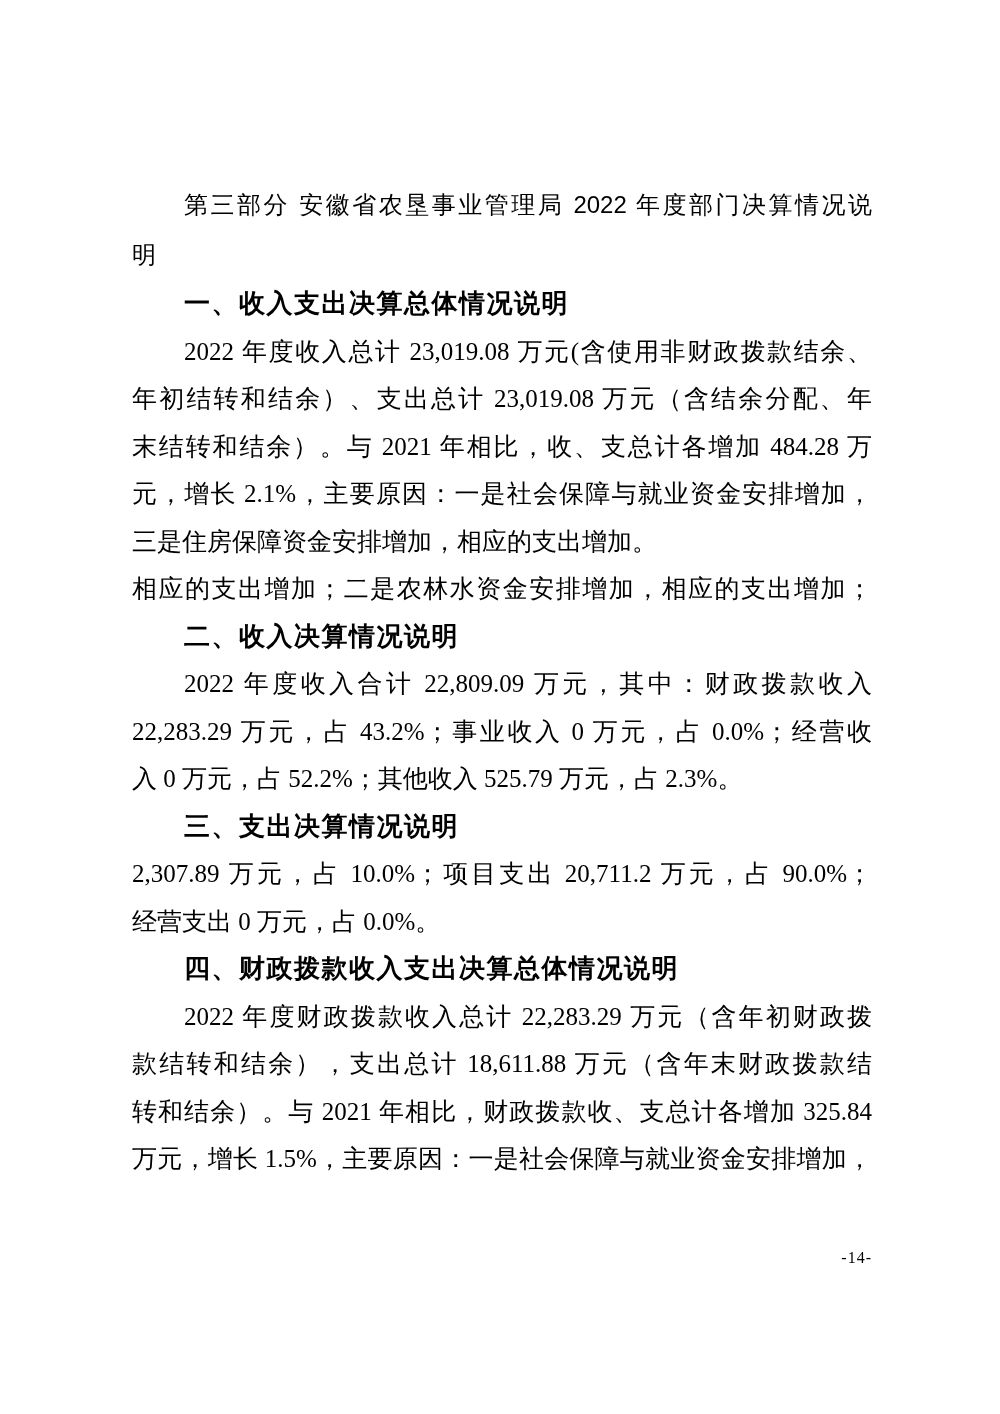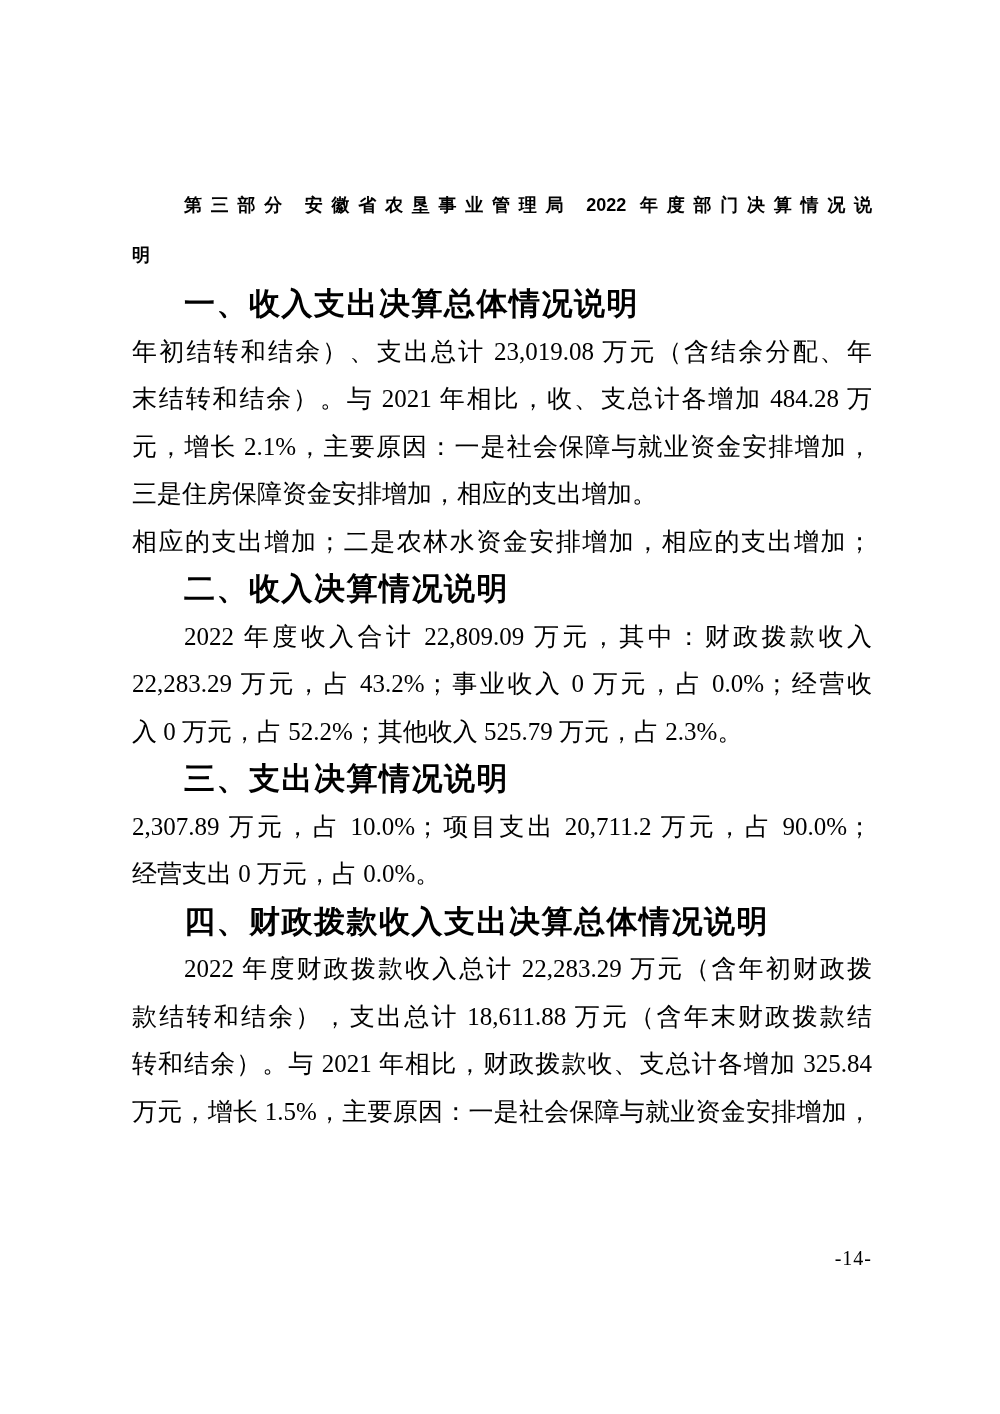--- a/index.html
+++ b/index.html
@@ -26,30 +26,30 @@
     position: absolute;
     left: 132px;
     top: 180px;
     width: 740px;
   }
   p { margin: 0; padding: 0; }
 
   
   .title-line {
     font-family: "Liberation Sans", "DejaVu Sans", sans-serif;
-    font-weight: 700;
-    font-size: 18px;
+    font-weight: 400;
+    font-size: 24px;
     line-height: 50px;
     white-space: nowrap;
   }
   
   .heading {
     font-family: "Liberation Sans", "DejaVu Sans", sans-serif;
     font-weight: 700;
-    font-size: 31px;
+    font-size: 26px;
     letter-spacing: 1.5px;
     line-height: 47.5px;
     white-space: nowrap;
   }
   
   .body-line {
     font-family: "Liberation Serif", "DejaVu Serif", serif;
     font-size: 25px;
     line-height: 47.5px;
   }
@@ -58,36 +58,37 @@
   
   .fill {
     text-align: justify;
     text-align-last: justify;
   }
   .page-number {
     position: absolute;
     top: 1243px;
     right: 128px;
     font-family: "Liberation Serif", "DejaVu Serif", serif;
-    font-size: 20px;
+    font-size: 16px;
     line-height: 30px;
     letter-spacing: 1px;
   }
 </style>
 </head>
 <body>
 
 <div class="page">
   <div class="content">
 
     <p class="title-line indent fill">第三部分 安徽省农垦事业管理局 2022 年度部门决算情况说</p>
     <p class="title-line">明</p>
 
     <section>
       <p class="heading indent">一、收入支出决算总体情况说明</p>
+      <p class="body-line indent fill">2022 年度收入总计 23,019.08 万元(含使用非财政拨款结余、</p>
       <p class="body-line fill">年初结转和结余）、支出总计 23,019.08 万元（含结余分配、年</p>
       <p class="body-line fill">末结转和结余）。与 2021 年相比，收、支总计各增加 484.28 万</p>
       <p class="body-line fill">元，增长 2.1%，主要原因：一是社会保障与就业资金安排增加，</p>
       <p class="body-line">三是住房保障资金安排增加，相应的支出增加。</p>
       <p class="body-line fill">相应的支出增加；二是农林水资金安排增加，相应的支出增加；</p>
     </section>
 
     <section>
       <p class="heading indent">二、收入决算情况说明</p>
       <p class="body-line indent fill">2022 年度收入合计 22,809.09 万元，其中：财政拨款收入</p>

